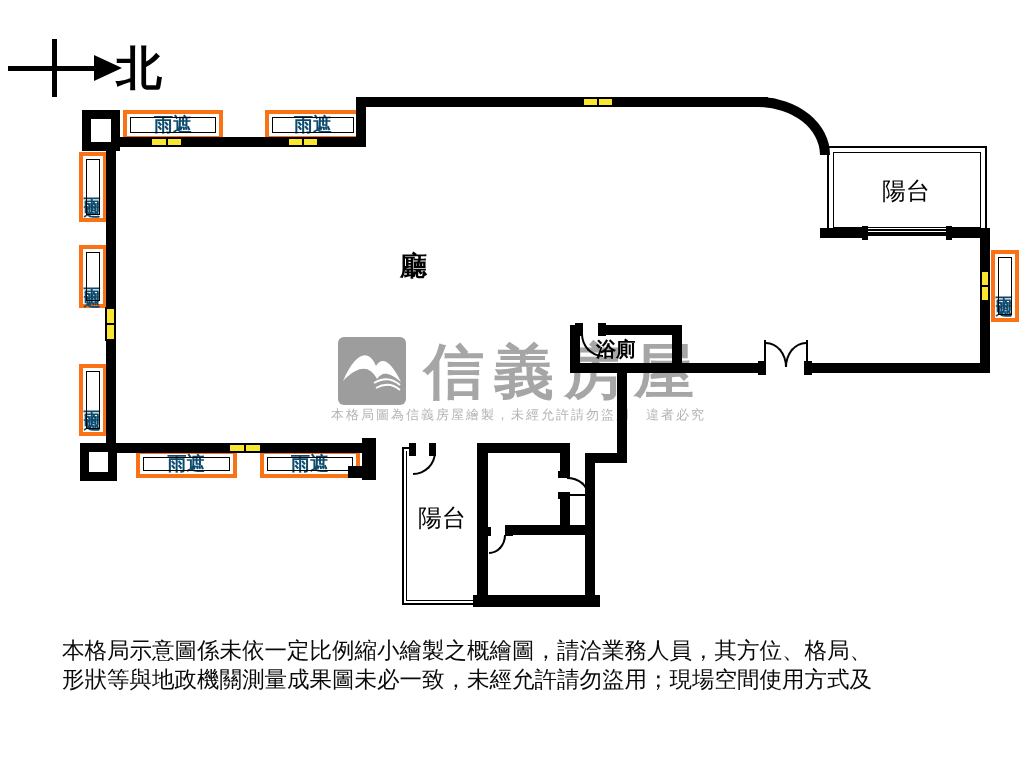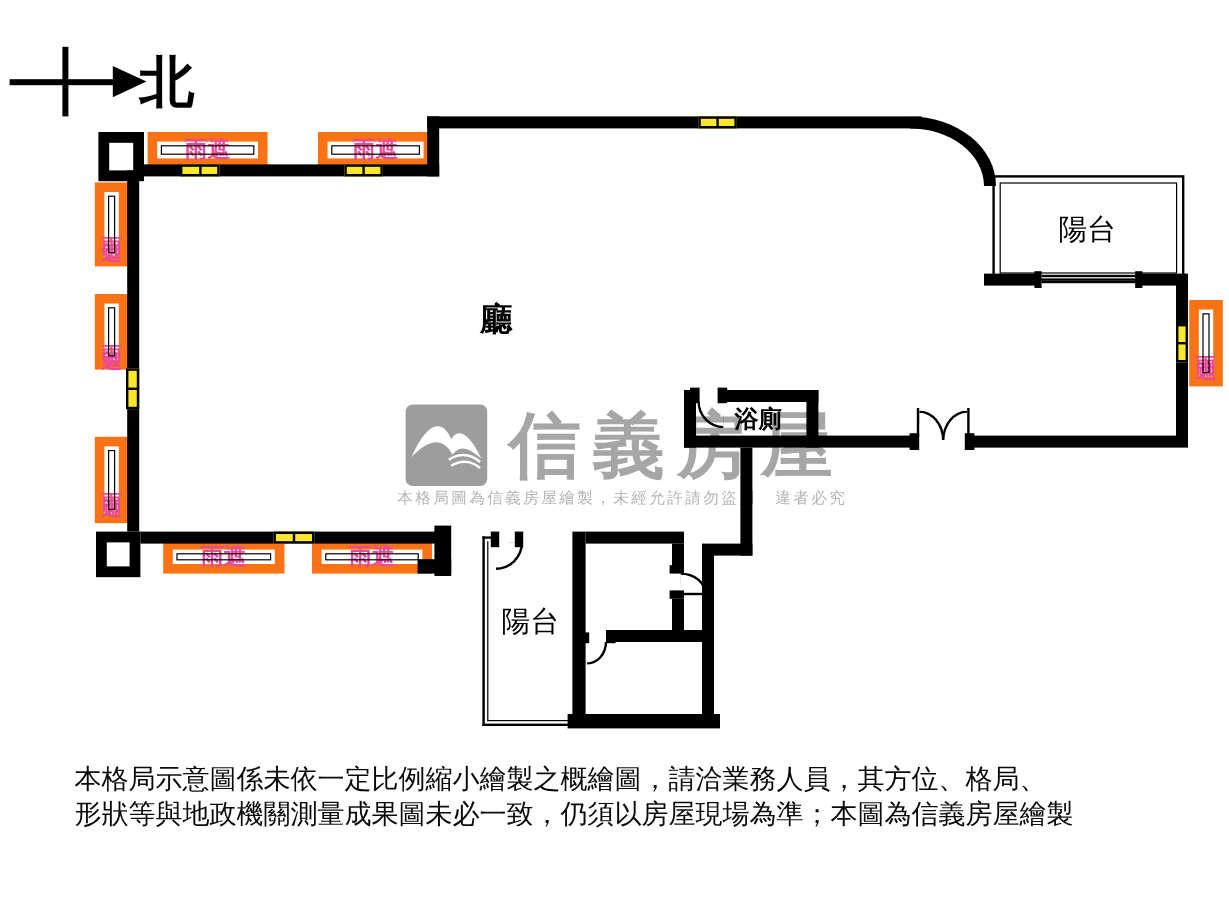--- a/index.html
+++ b/index.html
@@ -10,22 +10,22 @@
   .sq{position:absolute;border:9px solid #000;background:#fff;box-sizing:border-box;z-index:4;}
   .thinrect{position:absolute;box-sizing:border-box;z-index:3;}
   .innerline{position:absolute;box-sizing:border-box;border:1px solid #000;z-index:3;}
   .curve{position:absolute;box-sizing:border-box;z-index:4;
          border-top:10px solid #000;border-right:10px solid #000;border-top-right-radius:100% 100%;}
   
   .win{position:absolute;background:#f8e72e;border:2px solid #000;box-sizing:border-box;z-index:6;}
   .win .dv{position:absolute;left:50%;top:-1px;bottom:-1px;width:2px;background:#000;transform:translateX(-50%);}
   .win .dh{position:absolute;top:50%;left:-1px;right:-1px;height:2px;background:#000;transform:translateY(-50%);}
   
-  .rs{position:absolute;border:8px solid #f97316;background:#fff;box-sizing:border-box;z-index:3;
-      display:flex;align-items:center;justify-content:center;font-size:19px;font-weight:600;color:#ec4899;}
+  .rs{position:absolute;border:4px solid #f97316;background:#fff;box-sizing:border-box;z-index:3;
+      display:flex;align-items:center;justify-content:center;font-size:19px;font-weight:600;color:#0c4a6e;}
   .rs::after{content:"";position:absolute;inset:3px;border:1px solid #000;pointer-events:none;}
   .rs.v{writing-mode:vertical-rl;text-orientation:upright;font-size:17px;letter-spacing:3px;}
   
   .arc{position:absolute;box-sizing:border-box;z-index:5;}
   .post{position:absolute;background:#000;z-index:6;}
   .leaf{position:absolute;background:#000;z-index:5;}
   
   .lbl{position:absolute;z-index:7;color:#000;white-space:nowrap;}
   
   .c-line{position:absolute;background:#000;z-index:7;}
@@ -164,22 +164,22 @@
       <span>雨遮</span>
     </div>
   <div class="rs" style="left:260px;top:450px;width:100px;height:28px;">
       <span>雨遮</span>
     </div>
   <div class="rs v" style="left:991px;top:250px;width:28px;height:72px;">
       <span>雨遮</span>
     </div>
 
   <div class="lbl" style="left:400px;top:248px;font-size:27px;font-weight:600;">廳</div>
-  <div class="lbl" style="left:612px;top:336px;font-size:20px;font-weight:600;">浴廁</div>
+  <div class="lbl" style="left:596px;top:336px;font-size:20px;font-weight:600;">浴廁</div>
   <div class="lbl" style="left:882px;top:175px;font-size:24px;">陽台</div>
   <div class="lbl" style="left:418px;top:502px;font-size:24px;">陽台</div>
 
   <div id="disclaimer">
     <div>本格局示意圖係未依一定比例縮小繪製之概繪圖，請洽業務人員，其方位、格局、</div>
-    <div>形狀等與地政機關測量成果圖未必一致，仍須以房屋現場為準；本圖為信義房屋繪製</div>
+    <div>形狀等與地政機關測量成果圖未必一致，未經允許請勿盜用；現場空間使用方式及</div>
   </div>
 
 </div>
 
 </body></html>

